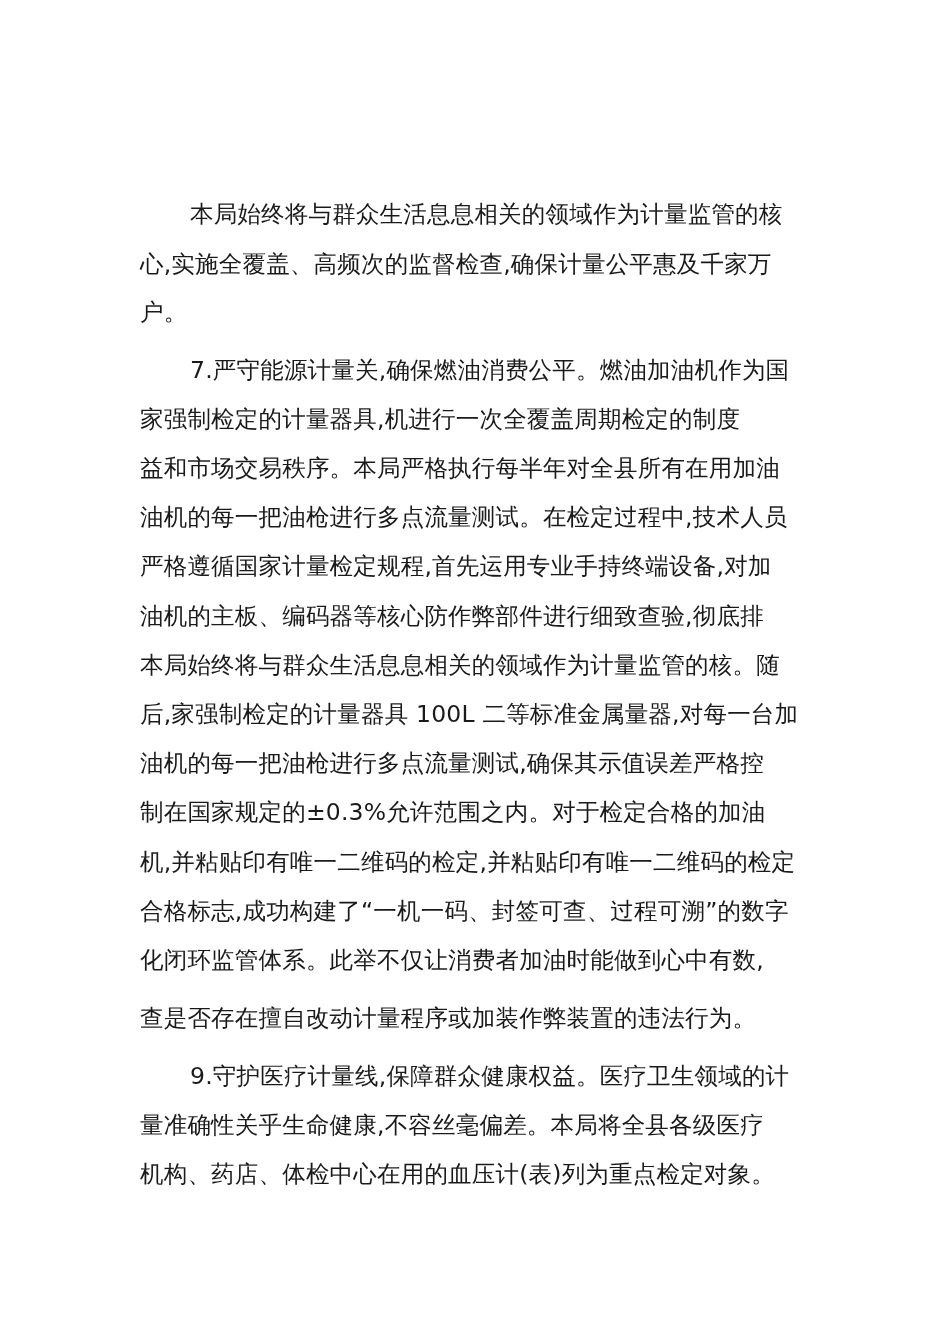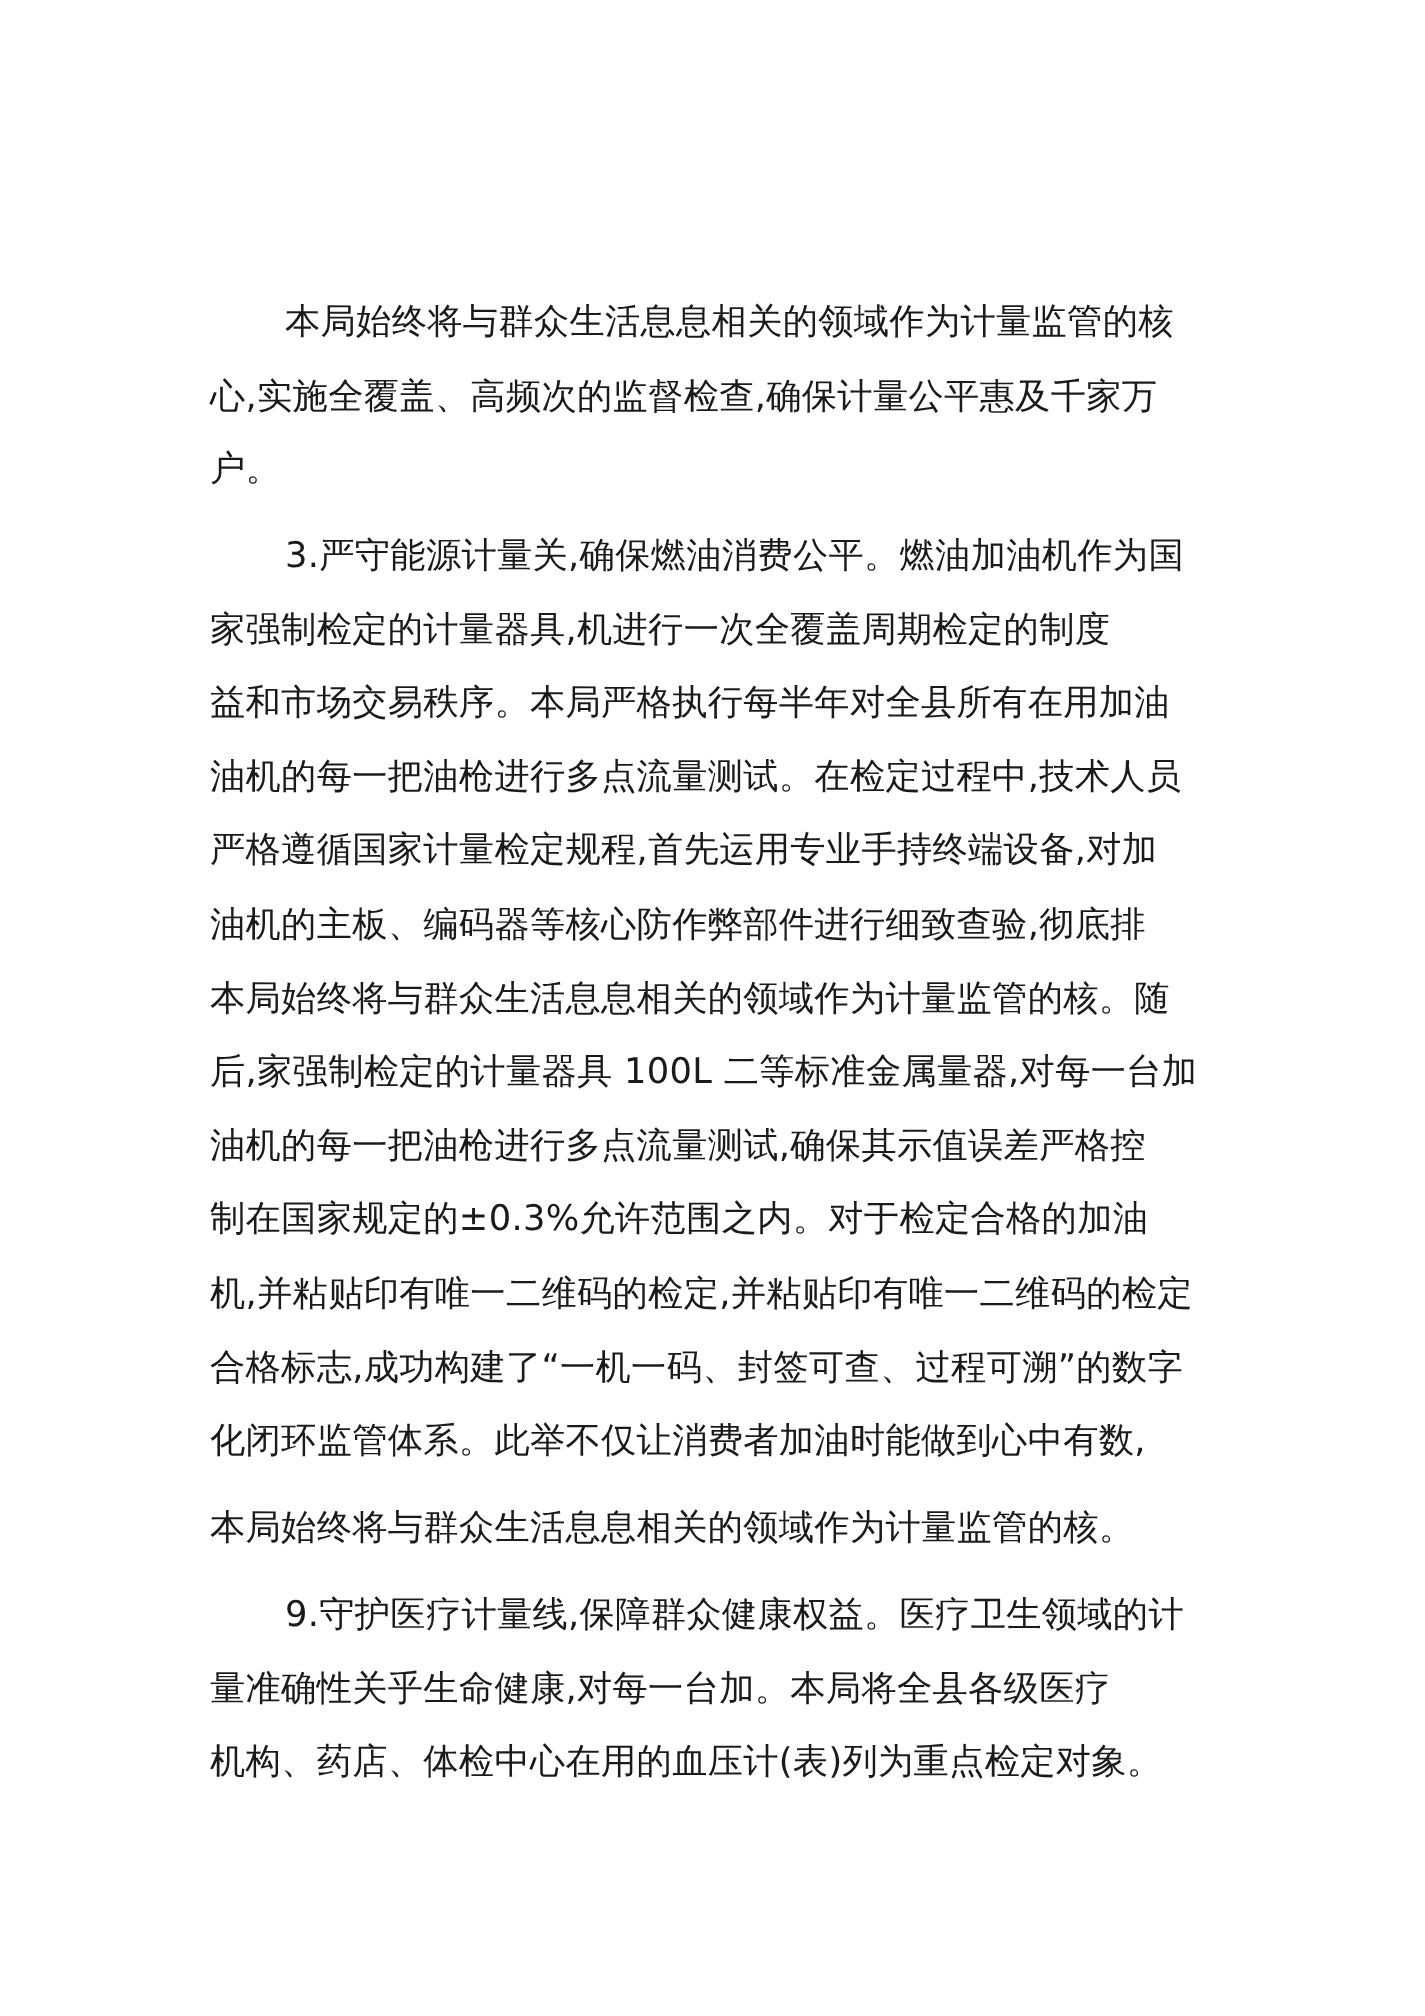--- a/index.html
+++ b/index.html
@@ -14,35 +14,35 @@
 
 <div class="page">
 
   <div>
     <div class="line indent" style="top:199px">本局始终将与群众生活息息相关的领域作为计量监管的核</div>
     <div class="line" style="top:249px">心,实施全覆盖、高频次的监督检查,确保计量公平惠及千家万</div>
     <div class="line" style="top:297px">户。</div>
   </div>
 
   <div>
-    <div class="line indent" style="top:355px">3.严守能源计量关,确保燃油消费公平。燃油加油机作为国</div>
+    <div class="line indent" style="top:355px">7.严守能源计量关,确保燃油消费公平。燃油加油机作为国</div>
     <div class="line" style="top:404px">家强制检定的计量器具,机进行一次全覆盖周期检定的制度</div>
     <div class="line" style="top:453px">益和市场交易秩序。本局严格执行每半年对全县所有在用加油</div>
     <div class="line" style="top:502px">油机的每一把油枪进行多点流量测试。在检定过程中,技术人员</div>
     <div class="line" style="top:551px">严格遵循国家计量检定规程,首先运用专业手持终端设备,对加</div>
     <div class="line" style="top:601px">油机的主板、编码器等核心防作弊部件进行细致查验,彻底排</div>
     <div class="line" style="top:650px">本局始终将与群众生活息息相关的领域作为计量监管的核。随</div>
     <div class="line" style="top:699px">后,家强制检定的计量器具 100L 二等标准金属量器,对每一台加</div>
     <div class="line" style="top:748px">油机的每一把油枪进行多点流量测试,确保其示值误差严格控</div>
     <div class="line" style="top:797px">制在国家规定的±0.3%允许范围之内。对于检定合格的加油</div>
     <div class="line" style="top:847px">机,并粘贴印有唯一二维码的检定,并粘贴印有唯一二维码的检定</div>
     <div class="line" style="top:896px">合格标志,成功构建了“一机一码、封签可查、过程可溯”的数字</div>
     <div class="line" style="top:945px">化闭环监管体系。此举不仅让消费者加油时能做到心中有数,</div>
-    <div class="line" style="top:1003px">本局始终将与群众生活息息相关的领域作为计量监管的核。</div>
+    <div class="line" style="top:1003px">查是否存在擅自改动计量程序或加装作弊装置的违法行为。</div>
   </div>
 
   <div>
     <div class="line indent" style="top:1061px">9.守护医疗计量线,保障群众健康权益。医疗卫生领域的计</div>
-    <div class="line" style="top:1110px">量准确性关乎生命健康,对每一台加。本局将全县各级医疗</div>
+    <div class="line" style="top:1110px">量准确性关乎生命健康,不容丝毫偏差。本局将全县各级医疗</div>
     <div class="line" style="top:1159px">机构、药店、体检中心在用的血压计(表)列为重点检定对象。</div>
   </div>
 
 </div>
 
 </body></html>

